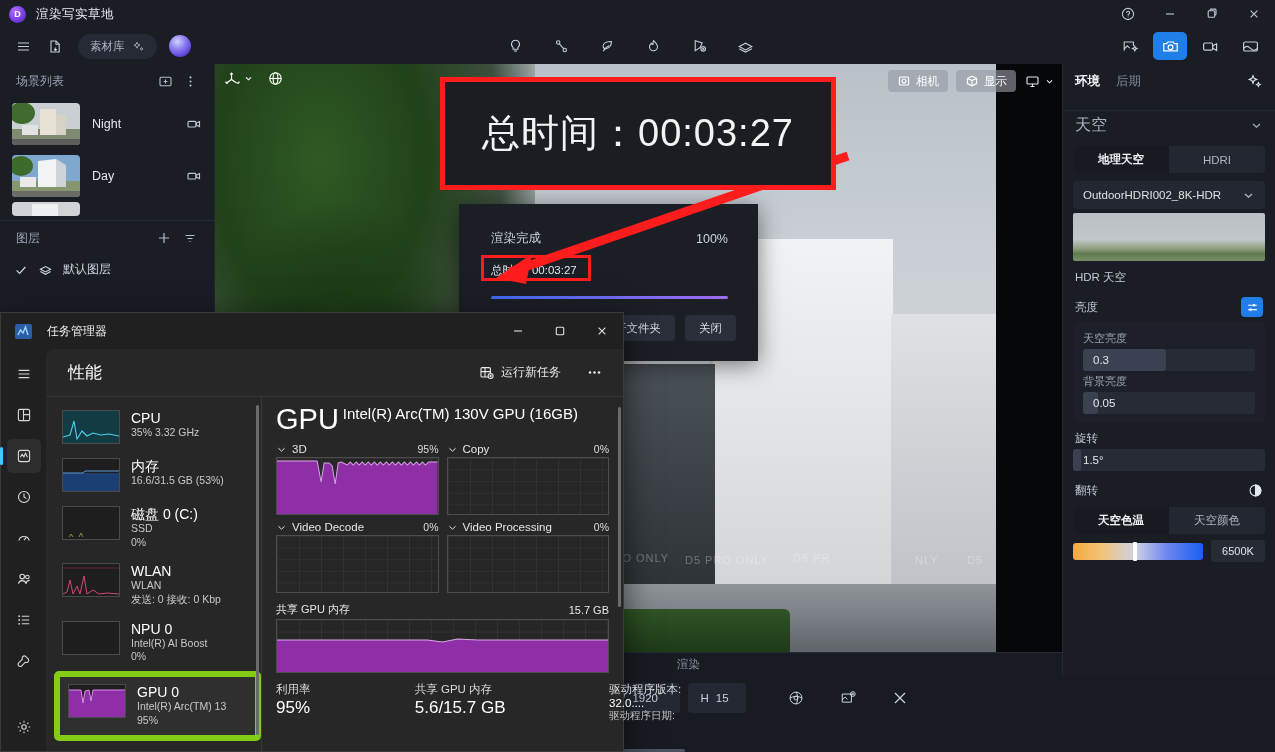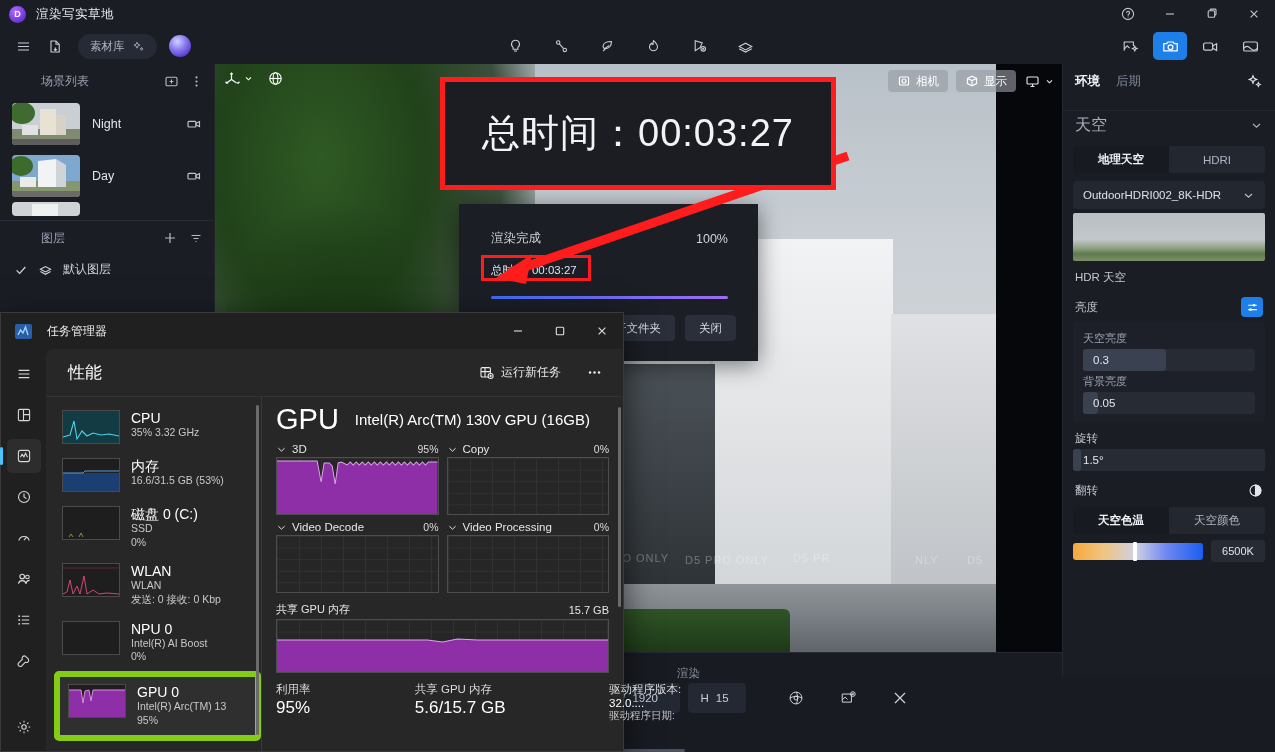--- a/index.html
+++ b/index.html
@@ -53,22 +53,22 @@
   .tb-sq { width: 34px; height: 28px; border-radius: 5px; display:flex; align-items:center; justify-content:center; }
   .tb-sq.active { background: #1f7fe8; }
   .tb-sq.active svg { stroke: #fff; }
 
   
   .sidebar {
     position: absolute; left: 0; top: 64px; width: 215px; height: 688px;
     background: #1a1d24; border-right: 1px solid #21252e;
   }
   .panel-head {
-    height: 34px; display: flex; align-items: center; padding: 0 10px;
-    font-size: 12px; color: #9aa1b0; margin-left: 31px;
+    height: 34px; display: flex; align-items: center; padding: 0 16px;
+    font-size: 12px; color: #9aa1b0;
   }
   .panel-head .sp { margin-left: auto; display: flex; gap: 10px; align-items: center; }
   .scene-item { display: flex; align-items: center; padding: 5px 12px; gap: 12px; }
   .thumb { width: 68px; height: 42px; border-radius: 4px; overflow: hidden; flex: none; position: relative; }
   .scene-label { font-size: 12.5px; color: #e3e6ec; }
   .scene-cam { margin-left: auto; color: #c0c5d1; }
   .divider { height: 1px; background: #262b35; margin: 0; }
   .layer-row { display: flex; align-items: center; gap: 10px; padding: 6px 14px; font-size: 12px; color: #cfd4de; }
 
   
@@ -122,21 +122,21 @@
   .rd-btns { display: flex; gap: 10px; justify-content: flex-end; padding: 16px 22px 0 0; }
   .rd-btn { height: 26px; padding: 0 14px; background: #2a2f3a; border-radius: 4px;
             display: flex; align-items: center; font-size: 11.5px; color: #d7dbe3; }
 
   
   .bottombar {
     position: absolute; left: 215px; top: 652px; width: 1060px; height: 100px;
     background: #181b22; border-top: 1px solid #242933;
   }
   .bb-labels { position: relative; height: 30px; }
-  .bb-lbl { position: absolute; top: 13px; font-size: 11.5px; color: #8c93a2; }
+  .bb-lbl { position: absolute; top: 4px; font-size: 11.5px; color: #8c93a2; }
   .bb-chips { display: flex; align-items: center; gap: 8px; padding-left: 10px; }
   .chip {
     height: 30px; min-width: 40px; padding: 0 13px; background: #232833; border-radius: 4px;
     display: flex; align-items: center; justify-content: center; font-size: 11.5px; color: #c9cedb;
   }
   .chip.wide { min-width: 78px; justify-content: flex-start; gap: 7px; text-align: right; }
   .chip.icon { width: 44px; background: transparent; }
   .scrollbar-h { position: absolute; left: 0; top: 96px; width: 470px; height: 3px; background: #4a515f; border-radius: 2px; }
 
   
@@ -206,21 +206,21 @@
   .tm-cols { flex: 1; display: flex; min-height: 0; }
   .tm-list { width: 215px; padding: 6px 0 0 8px; overflow: hidden; position: relative; }
   .tm-item { display: flex; align-items: flex-start; gap: 11px; padding: 7px 8px; border-radius: 5px; }
   .tm-item.on { background: #2f2f2f; border: 6px solid #84cc16; }
   .tm-spark { width: 58px; height: 34px; flex: none; border: 1px solid #4a4a4a; position: relative; overflow: hidden; background: #1e1e1e; }
   .tm-itext { min-width: 0; }
   .tm-iname { font-size: 14px; color: #fff; line-height: 1.15; white-space: nowrap; }
   .tm-isub { font-size: 10.5px; color: #c8c8c8; line-height: 1.3; white-space: nowrap; }
   .tm-scroll { position: absolute; right: 2px; top: 8px; width: 3px; height: 330px; background: #6b6b6b; border-radius: 2px; }
   .tm-detail { flex: 1; padding: 8px 14px 0 14px; border-left: 1px solid #3a3a3a; min-width: 0; position: relative; }
-  .tm-gtitle { display: flex; align-items: center; gap: 16px; }
+  .tm-gtitle { display: flex; align-items: flex-start; gap: 4px; }
   .tm-gpu { font-size: 29px; color: #fff; line-height: 1; }
   .tm-gname { font-size: 15px; color: #fff; }
   .tm-charts { display: grid; grid-template-columns: 1fr 1fr; gap: 6px 8px; margin-top: 9px; }
   .tm-chead { display: flex; align-items: center; font-size: 11.5px; color: #e6e6e6; padding-bottom: 2px; }
   .tm-chead .pct { margin-left: auto; font-size: 10.5px; color: #dcdcdc; }
   .tm-chart { height: 58px; border: 1px solid #4d4d4d; position: relative; overflow: hidden; background: #262626; }
   .tm-grid { position: absolute; inset: 0;
     background-image: linear-gradient(#3a3a3a 1px, transparent 1px), linear-gradient(90deg,#3a3a3a 1px, transparent 1px);
     background-size: 22px 11.6px; opacity: .55; }
   .tm-mem-lbl { display: flex; align-items: center; font-size: 11px; color: #e6e6e6; margin-top: 9px; }

